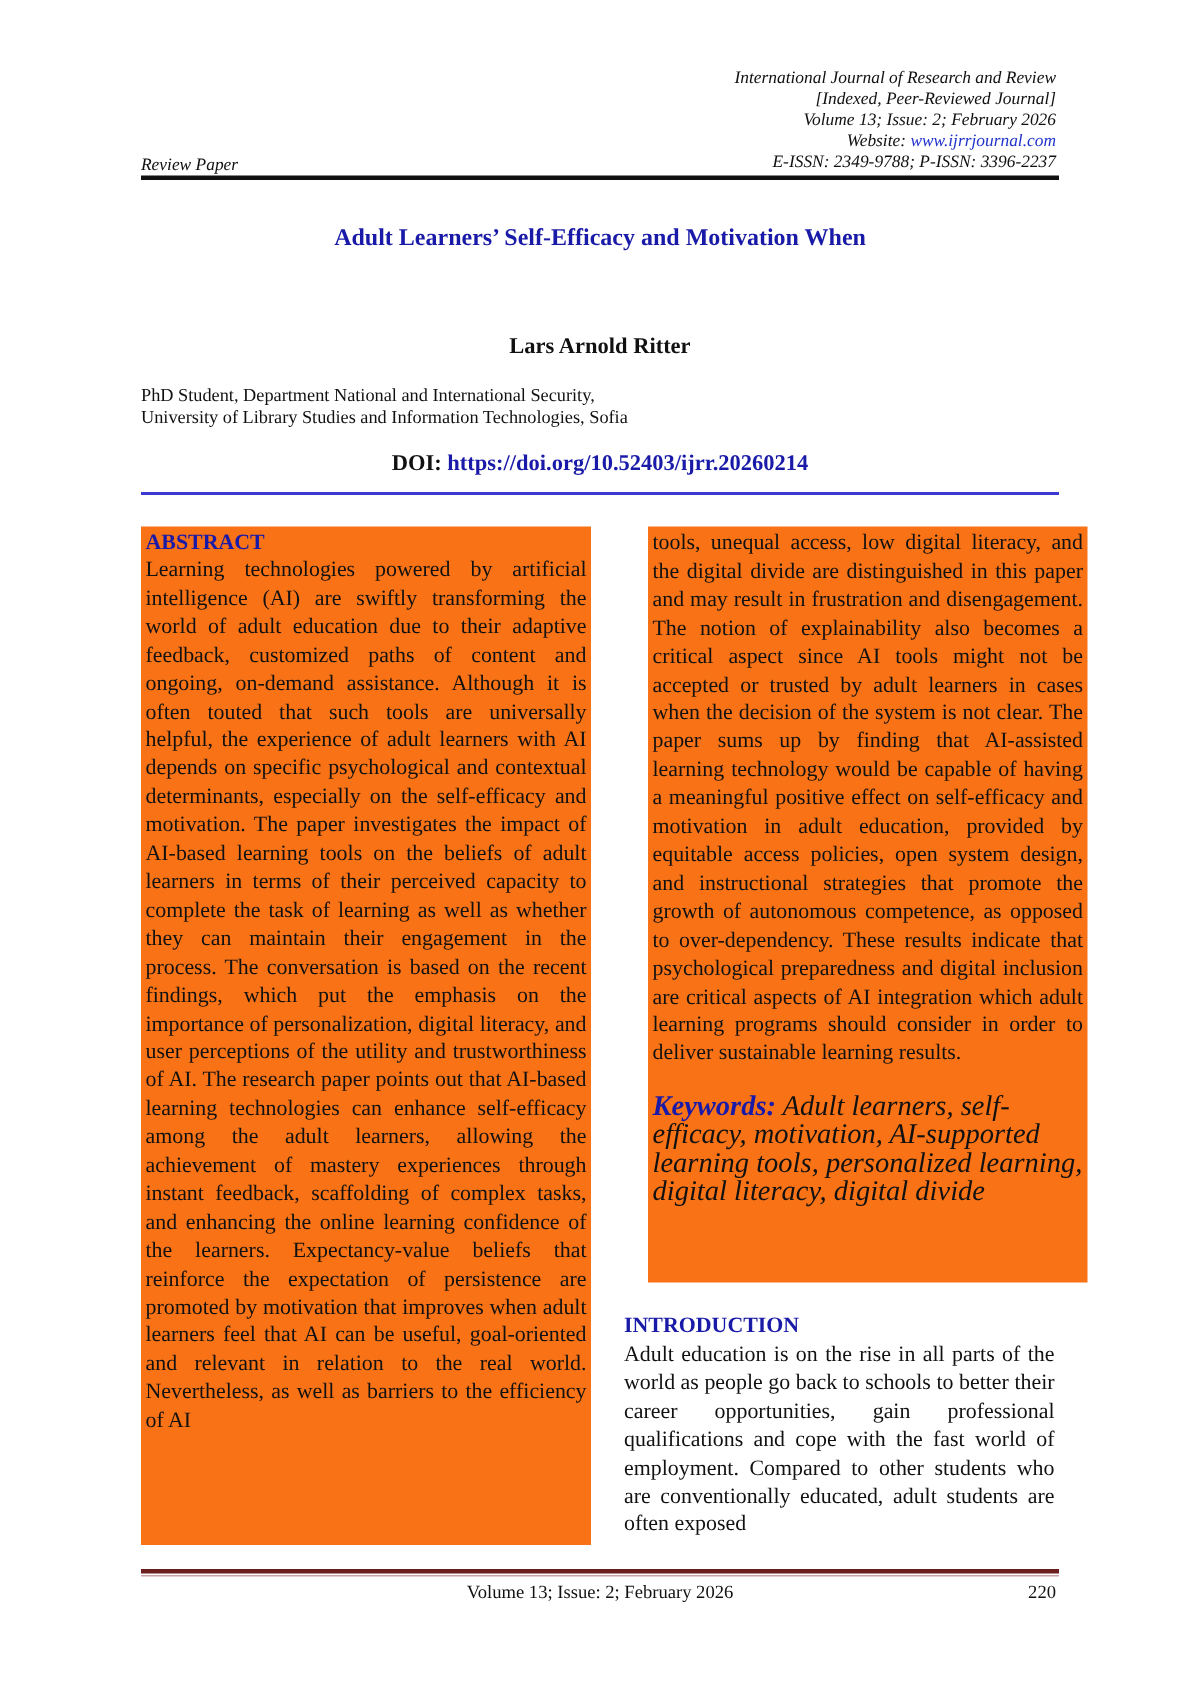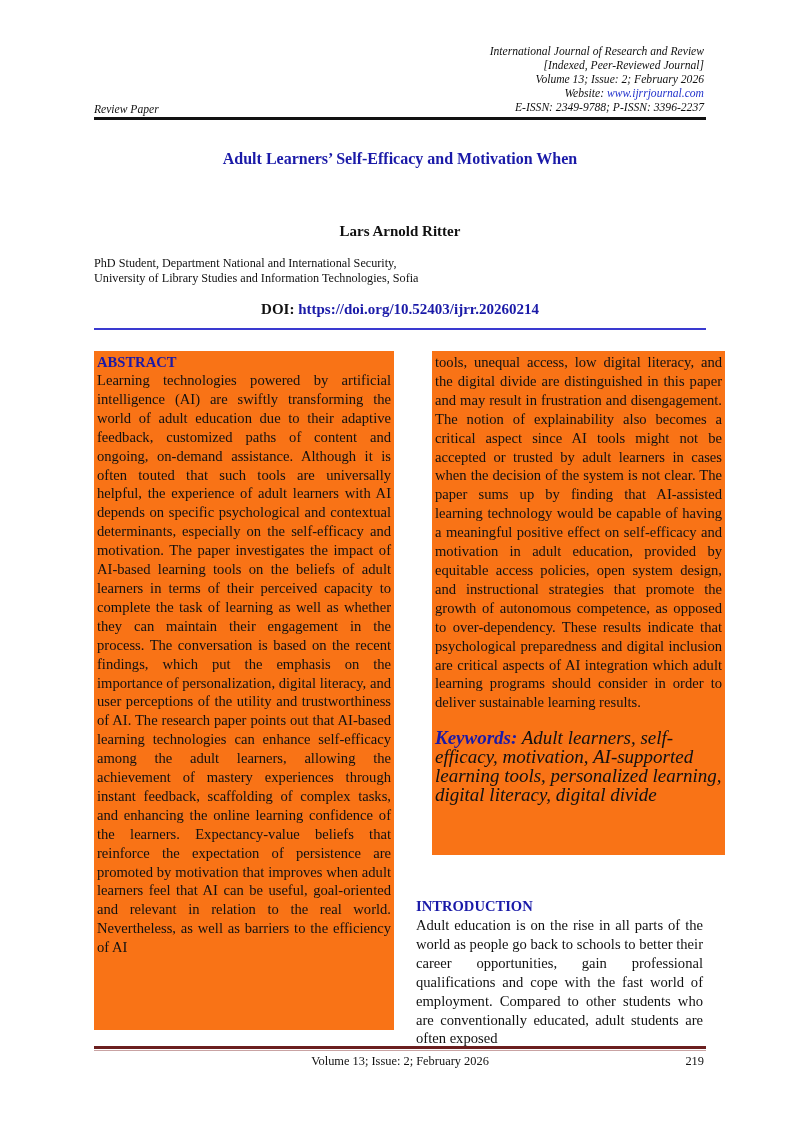--- a/index.html
+++ b/index.html
@@ -22,21 +22,21 @@
   .blue-rule { position:absolute; left:94px; width:612px; top:328px; height:2px; background:#3a3ad0; }
   .box { position:absolute; background:#f97316; box-sizing:border-box; padding:2px 3px; }
   .box-left { left:94px; top:351px; width:300px; height:679px; }
   .box-right { left:432px; top:351px; width:293px; height:504px; }
   .sec-head { font-weight:bold; font-size:14.6px; color:#1a1aa8; line-height:18px; }
   .para { font-size:14.6px; line-height:18.9px; text-align:justify; margin:0; }
   .box-left .para { margin-top:0; }
   .kw { margin-top:17px; font-style:italic; font-size:19px; line-height:18.9px;font-family:Liberation Serif, serif; }
   .kw .kw-label { font-weight:bold; color:#1a1aa8; }
   .intro { position:absolute; left:413px; top:875px; width:293px; padding:0 3px; box-sizing:border-box; }
-  .intro .sec-head { margin-bottom:1px;margin-top:22px; }
+  .intro .sec-head { margin-bottom:1px; }
   .ftr-rule { position:absolute; left:94px; width:612px; top:1046px; height:3px; background:#6b1f1f; }
   .ftr-rule2 { position:absolute; left:94px; width:612px; top:1050px; height:1px; background:#c9a3a3; }
   .ftr { position:absolute; left:94px; width:612px; top:1054px; text-align:center;
          font-size:12.4px; line-height:15px; }
   .pg { position:absolute; right:96px; top:1054px; font-size:12.4px; }
 </style>
 </head>
 <body>
 
 <div class="hdr-right">
@@ -82,13 +82,13 @@
 <div class="intro">
   <div class="sec-head">INTRODUCTION</div>
   <p class="para">Adult education is on the rise in all parts of the world as people go back to schools to better their career opportunities, gain professional qualifications and cope with the fast world of employment. Compared to other students who are conventionally educated, adult students are often exposed</p>
 </div>
 
 <div class="ftr-rule"></div>
 <div class="ftr-rule2"></div>
 <div class="ftr">
   <div>Volume 13; Issue: 2; February 2026</div>
 </div>
-<div class="pg">219</div>
+<div class="pg">220</div>
 
 </body></html>

